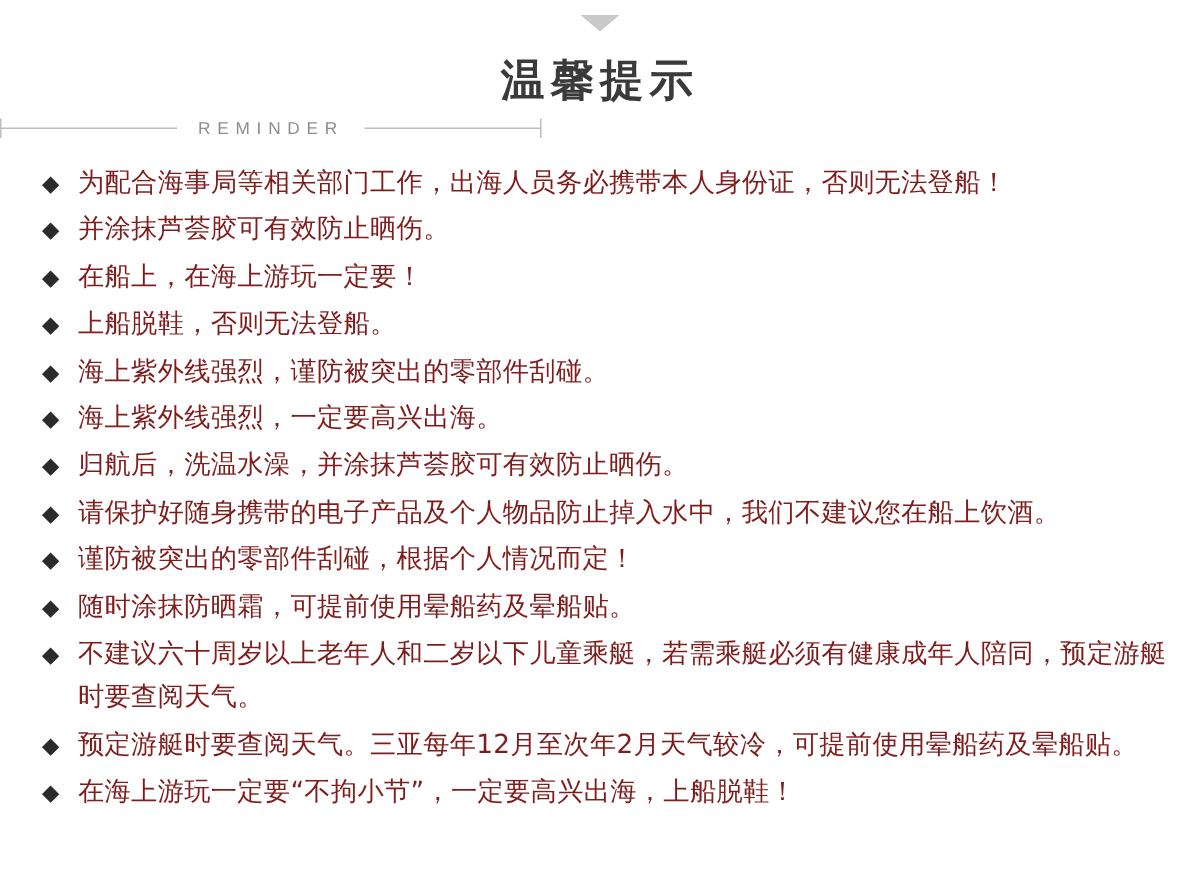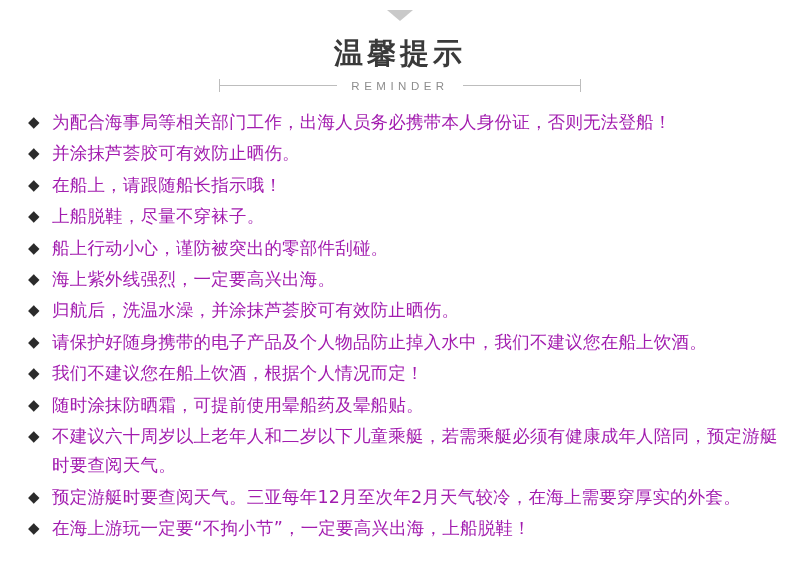--- a/index.html
+++ b/index.html
@@ -49,21 +49,21 @@
     font-size: 29px;
     font-weight: bold;
     letter-spacing: 4px;
     color: #3a3a3a;
     line-height: 1.1;
   }
   .heading-sub-row {
     margin-top: 9px;
     display: flex;
     align-items: center;
-    justify-content: center;
+    justify-content: flex-start;
     gap: 0px;
   }
   .rule-wrap {
     position: relative;
     width: 118px;
     height: 14px;
   }
   .rule-wrap::before {
     content: "";
     position: absolute;
@@ -118,21 +118,21 @@
     font-size: 15px;
     line-height: 29.4px;
     color: #2b2b2b;
     text-align: left;
     padding-left: 2px;
   }
   .tip-text {
     flex: 1 1 auto;
     font-size: 17.5px;
     line-height: 29.4px;
-    color: #a21caf;
+    color: #7f1d1d;
     letter-spacing: 0.2px;
     font-family: "DejaVu Sans", "Liberation Sans", sans-serif;
   }
 </style>
 </head>
 <body>
 
 <div class="page">
 
   <div class="top-arrow"></div>
@@ -150,57 +150,57 @@
     <div class="tip-item">
       <span class="tip-bullet">◆</span>
       <span class="tip-text">为配合海事局等相关部门工作，出海人员务必携带本人身份证，否则无法登船！</span>
     </div>
     <div class="tip-item">
       <span class="tip-bullet">◆</span>
       <span class="tip-text">并涂抹芦荟胶可有效防止晒伤。</span>
     </div>
     <div class="tip-item">
       <span class="tip-bullet">◆</span>
-      <span class="tip-text">在船上，请跟随船长指示哦！</span>
-    </div>
-    <div class="tip-item">
-      <span class="tip-bullet">◆</span>
-      <span class="tip-text">上船脱鞋，尽量不穿袜子。</span>
-    </div>
-    <div class="tip-item">
-      <span class="tip-bullet">◆</span>
-      <span class="tip-text">船上行动小心，谨防被突出的零部件刮碰。</span>
+      <span class="tip-text">在船上，在海上游玩一定要！</span>
+    </div>
+    <div class="tip-item">
+      <span class="tip-bullet">◆</span>
+      <span class="tip-text">上船脱鞋，否则无法登船。</span>
+    </div>
+    <div class="tip-item">
+      <span class="tip-bullet">◆</span>
+      <span class="tip-text">海上紫外线强烈，谨防被突出的零部件刮碰。</span>
     </div>
     <div class="tip-item">
       <span class="tip-bullet">◆</span>
       <span class="tip-text">海上紫外线强烈，一定要高兴出海。</span>
     </div>
     <div class="tip-item">
       <span class="tip-bullet">◆</span>
       <span class="tip-text">归航后，洗温水澡，并涂抹芦荟胶可有效防止晒伤。</span>
     </div>
     <div class="tip-item">
       <span class="tip-bullet">◆</span>
       <span class="tip-text">请保护好随身携带的电子产品及个人物品防止掉入水中，我们不建议您在船上饮酒。</span>
     </div>
     <div class="tip-item">
       <span class="tip-bullet">◆</span>
-      <span class="tip-text">我们不建议您在船上饮酒，根据个人情况而定！</span>
+      <span class="tip-text">谨防被突出的零部件刮碰，根据个人情况而定！</span>
     </div>
     <div class="tip-item">
       <span class="tip-bullet">◆</span>
       <span class="tip-text">随时涂抹防晒霜，可提前使用晕船药及晕船贴。</span>
     </div>
     <div class="tip-item">
       <span class="tip-bullet">◆</span>
       <span class="tip-text">不建议六十周岁以上老年人和二岁以下儿童乘艇，若需乘艇必须有健康成年人陪同，预定游艇时要查阅天气。</span>
     </div>
     <div class="tip-item">
       <span class="tip-bullet">◆</span>
-      <span class="tip-text">预定游艇时要查阅天气。三亚每年12月至次年2月天气较冷，在海上需要穿厚实的外套。</span>
+      <span class="tip-text">预定游艇时要查阅天气。三亚每年12月至次年2月天气较冷，可提前使用晕船药及晕船贴。</span>
     </div>
     <div class="tip-item">
       <span class="tip-bullet">◆</span>
       <span class="tip-text">在海上游玩一定要“不拘小节”，一定要高兴出海，上船脱鞋！</span>
     </div>
   </div>
 
 </div>
 
 </body></html>

